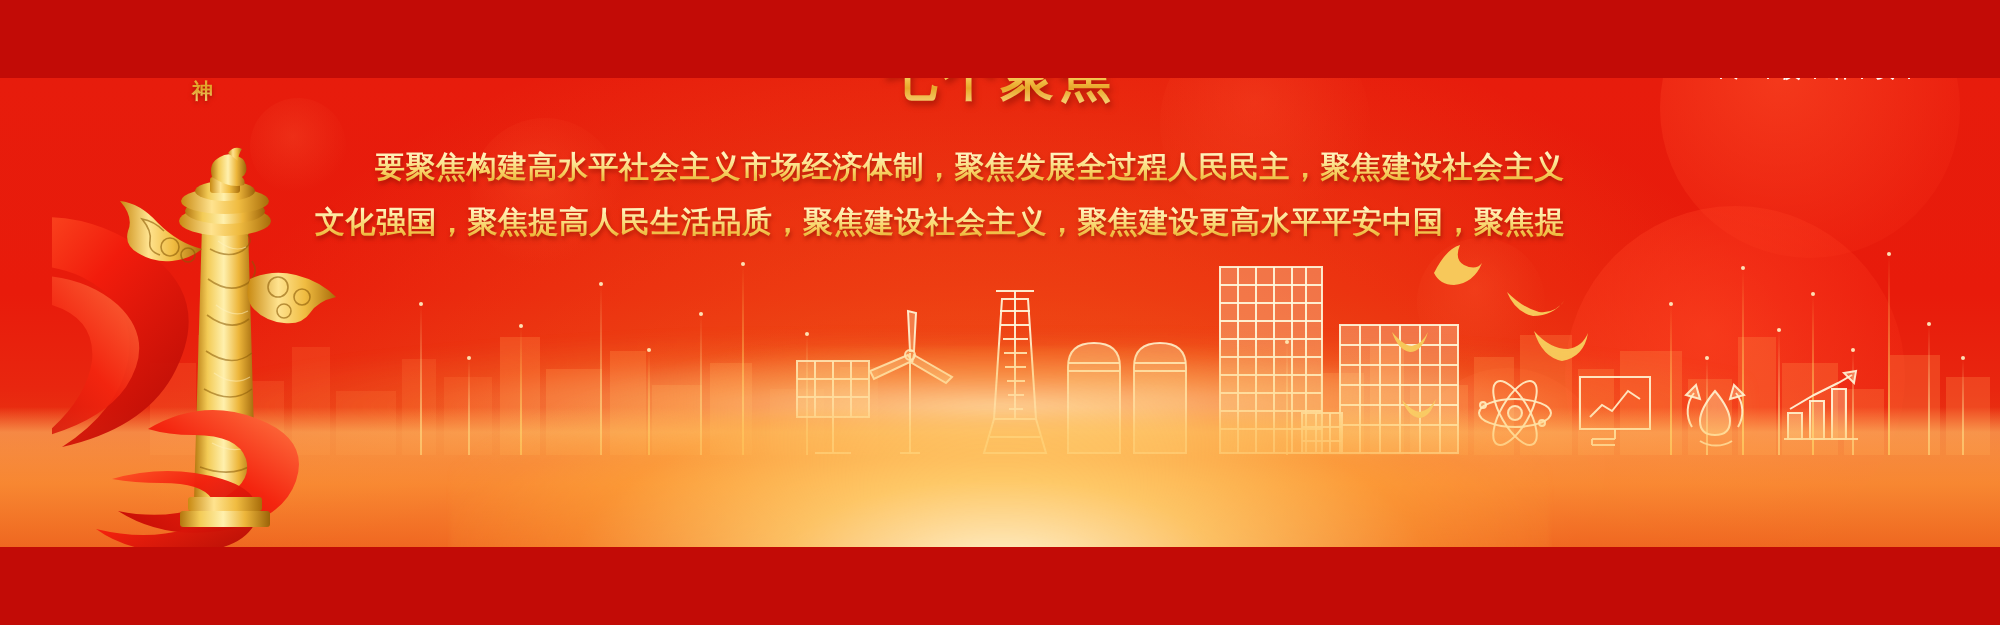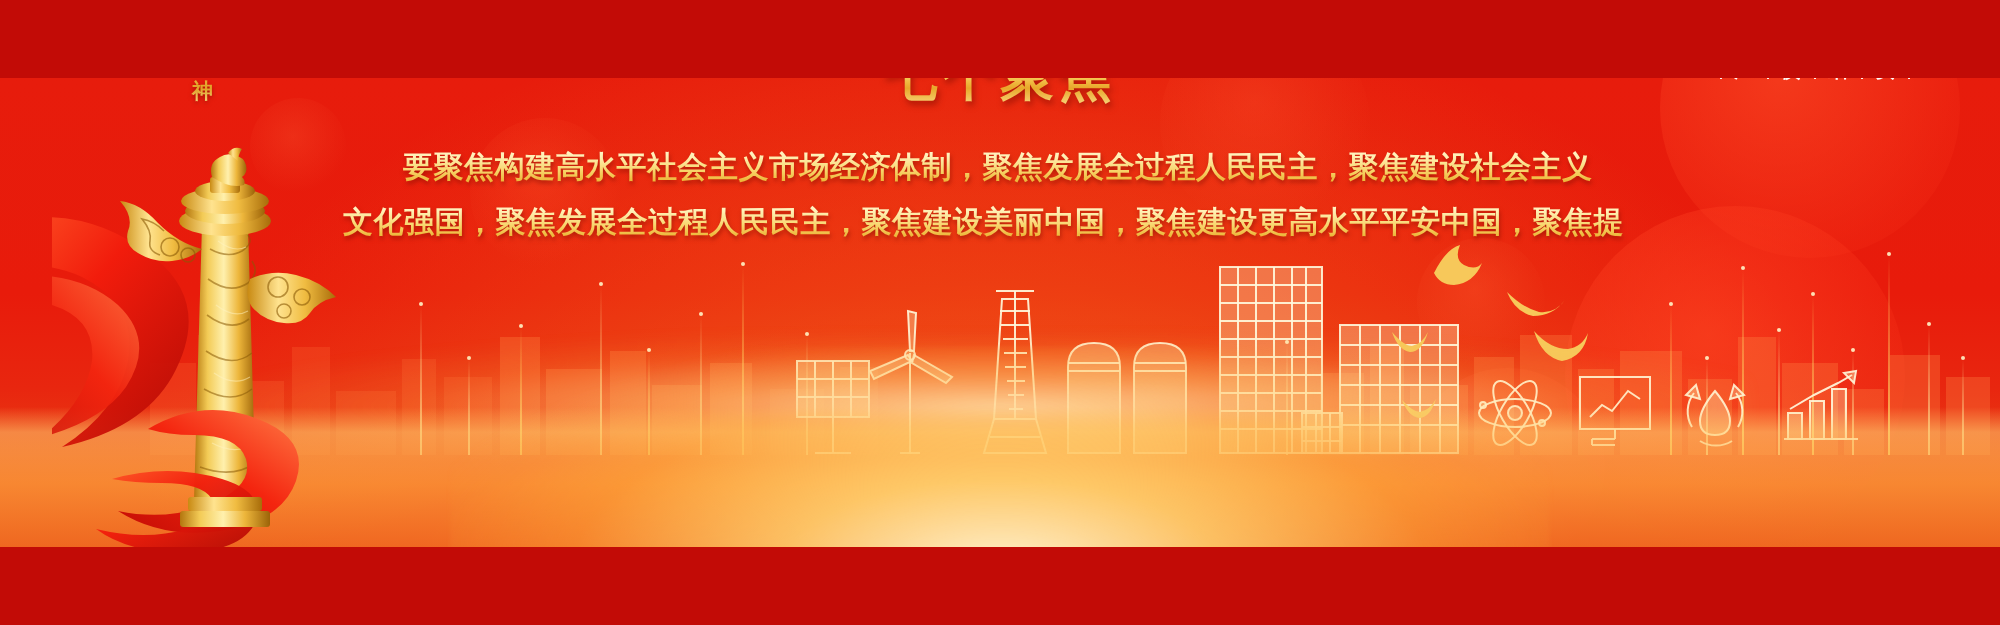--- a/index.html
+++ b/index.html
@@ -118,21 +118,20 @@
     font-size:30px;font-weight:bold;line-height:1.83;
     letter-spacing:.5px;text-align:justify;text-align-last:left;
     z-index:40;
   }
   .body-text .ln{
     display:block;white-space:nowrap;
     background:linear-gradient(180deg,#fffbe8 0%,#fff0b4 30%,#f8d469 56%,#ecb436 76%,#ffeaa6 100%);
     -webkit-background-clip:text;background-clip:text;
     color:transparent;-webkit-text-fill-color:transparent;
     filter:drop-shadow(1px 3px 2px rgba(130,12,0,.55));
-    margin-left:28px;
   }
   .body-text .ln.first{text-indent:60px;}
 
   
   .logo{
     position:absolute;right:52px;top:8px;
     z-index:50;text-align:center;
   }
   .logo-row{display:flex;align-items:center;gap:4px;height:44px;}
   .logo-cn{
@@ -480,21 +479,21 @@
 
   <div class="slogan">
     <div>学习宣传贯彻</div>
     <div>党的二十届三中全会精神</div>
   </div>
 
   <div class="title">七个聚焦</div>
 
   <div class="body-text">
     <span class="ln first">要聚焦构建高水平社会主义市场经济体制，聚焦发展全过程人民民主，聚焦建设社会主义</span>
-    <span class="ln">文化强国，聚焦发展全过程人民民主，聚焦建设美丽中国，聚焦建设更高水平平安中国，聚焦提</span>
+    <span class="ln">文化强国，聚焦提高人民生活品质，聚焦建设社会主义，聚焦建设更高水平平安中国，聚焦提</span>
   </div>
 
   <div class="logo">
     <div class="logo-row">
       <span class="logo-cn">中广核</span>
       <span class="logo-mark">
         <svg width="62" height="40" viewBox="0 0 62 40">
           <path d="M30 4 Q10 4 6 18 Q2 32 16 36 Q28 39 33 28 Q36 20 28 18 Q20 17 18 24 Q17 30 23 31" fill="none" stroke="#ffffff" stroke-width="3.4" stroke-linecap="round"></path>
           <ellipse cx="44" cy="20" rx="14" ry="17" fill="none" stroke="#ffffff" stroke-width="3.4"></ellipse>
           <path d="M32 8 Q40 2 48 8" fill="none" stroke="#ffffff" stroke-width="3" stroke-linecap="round"></path>

